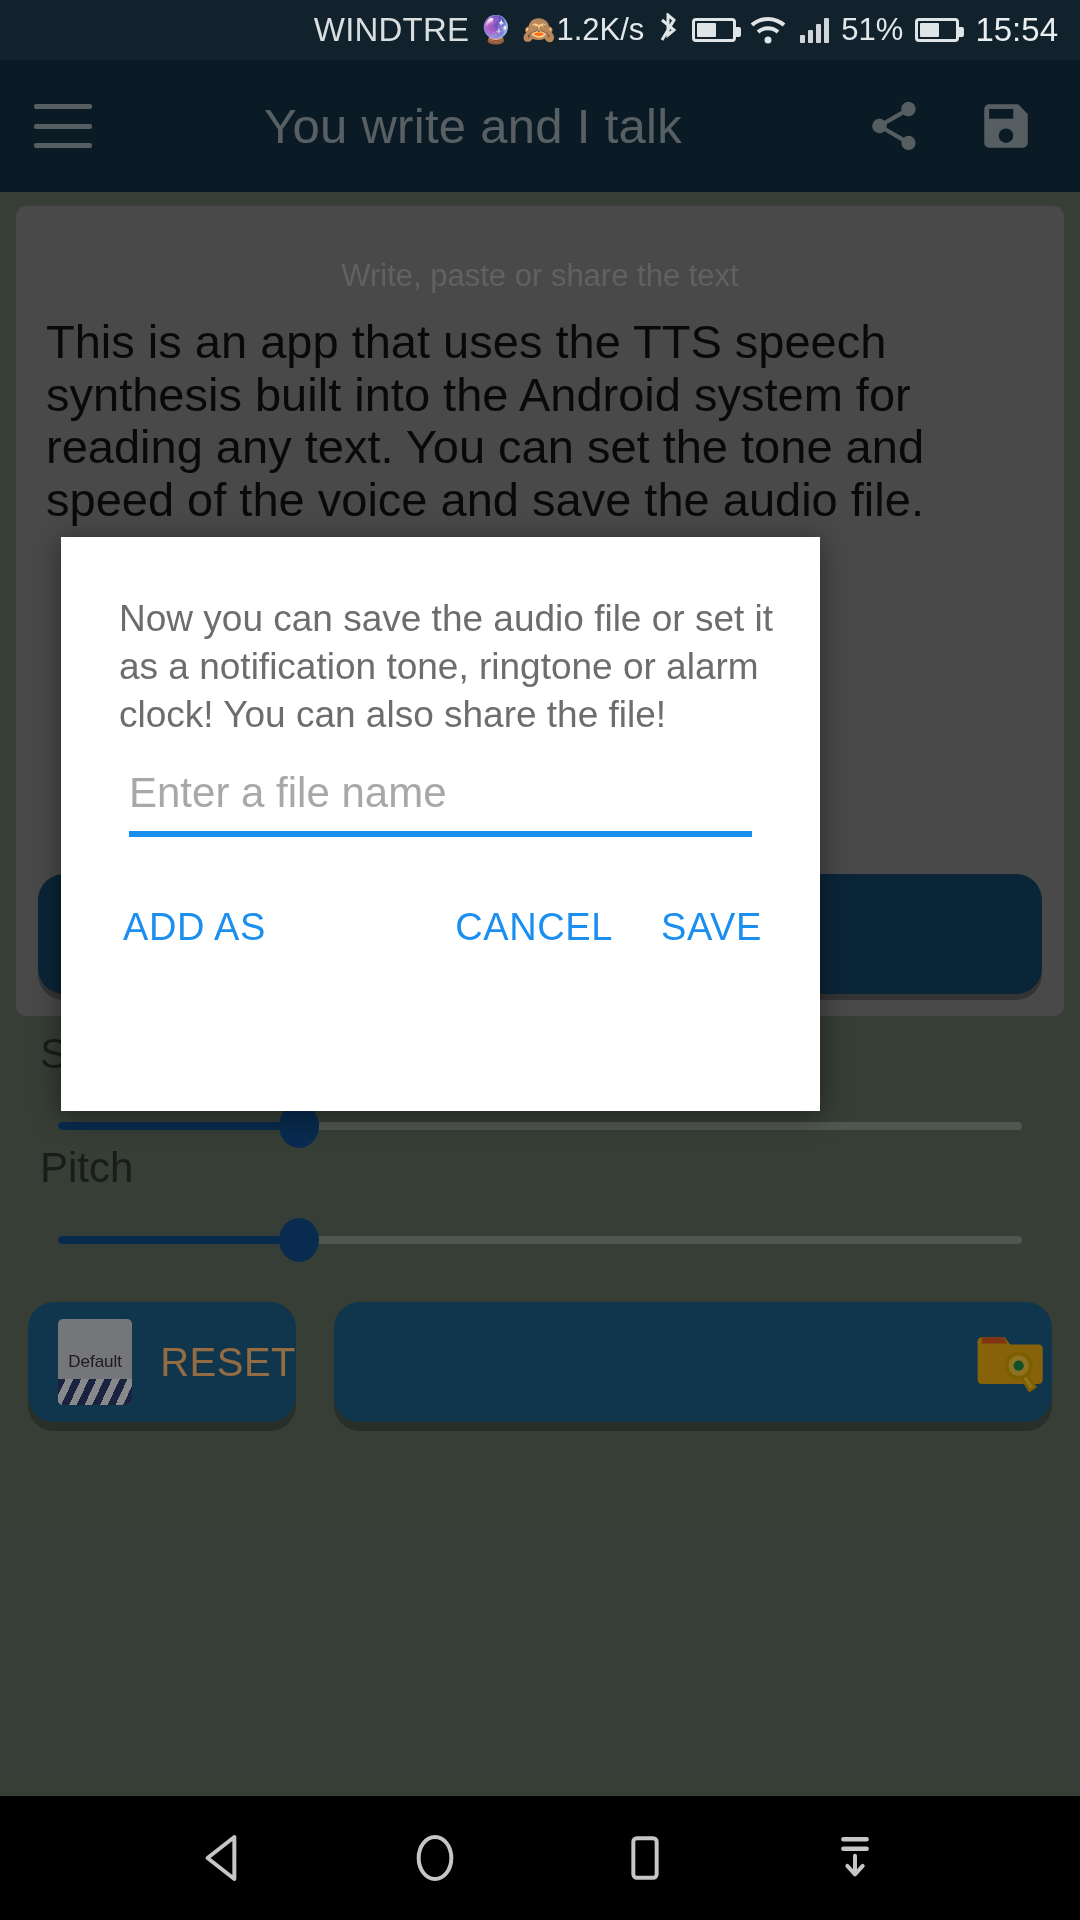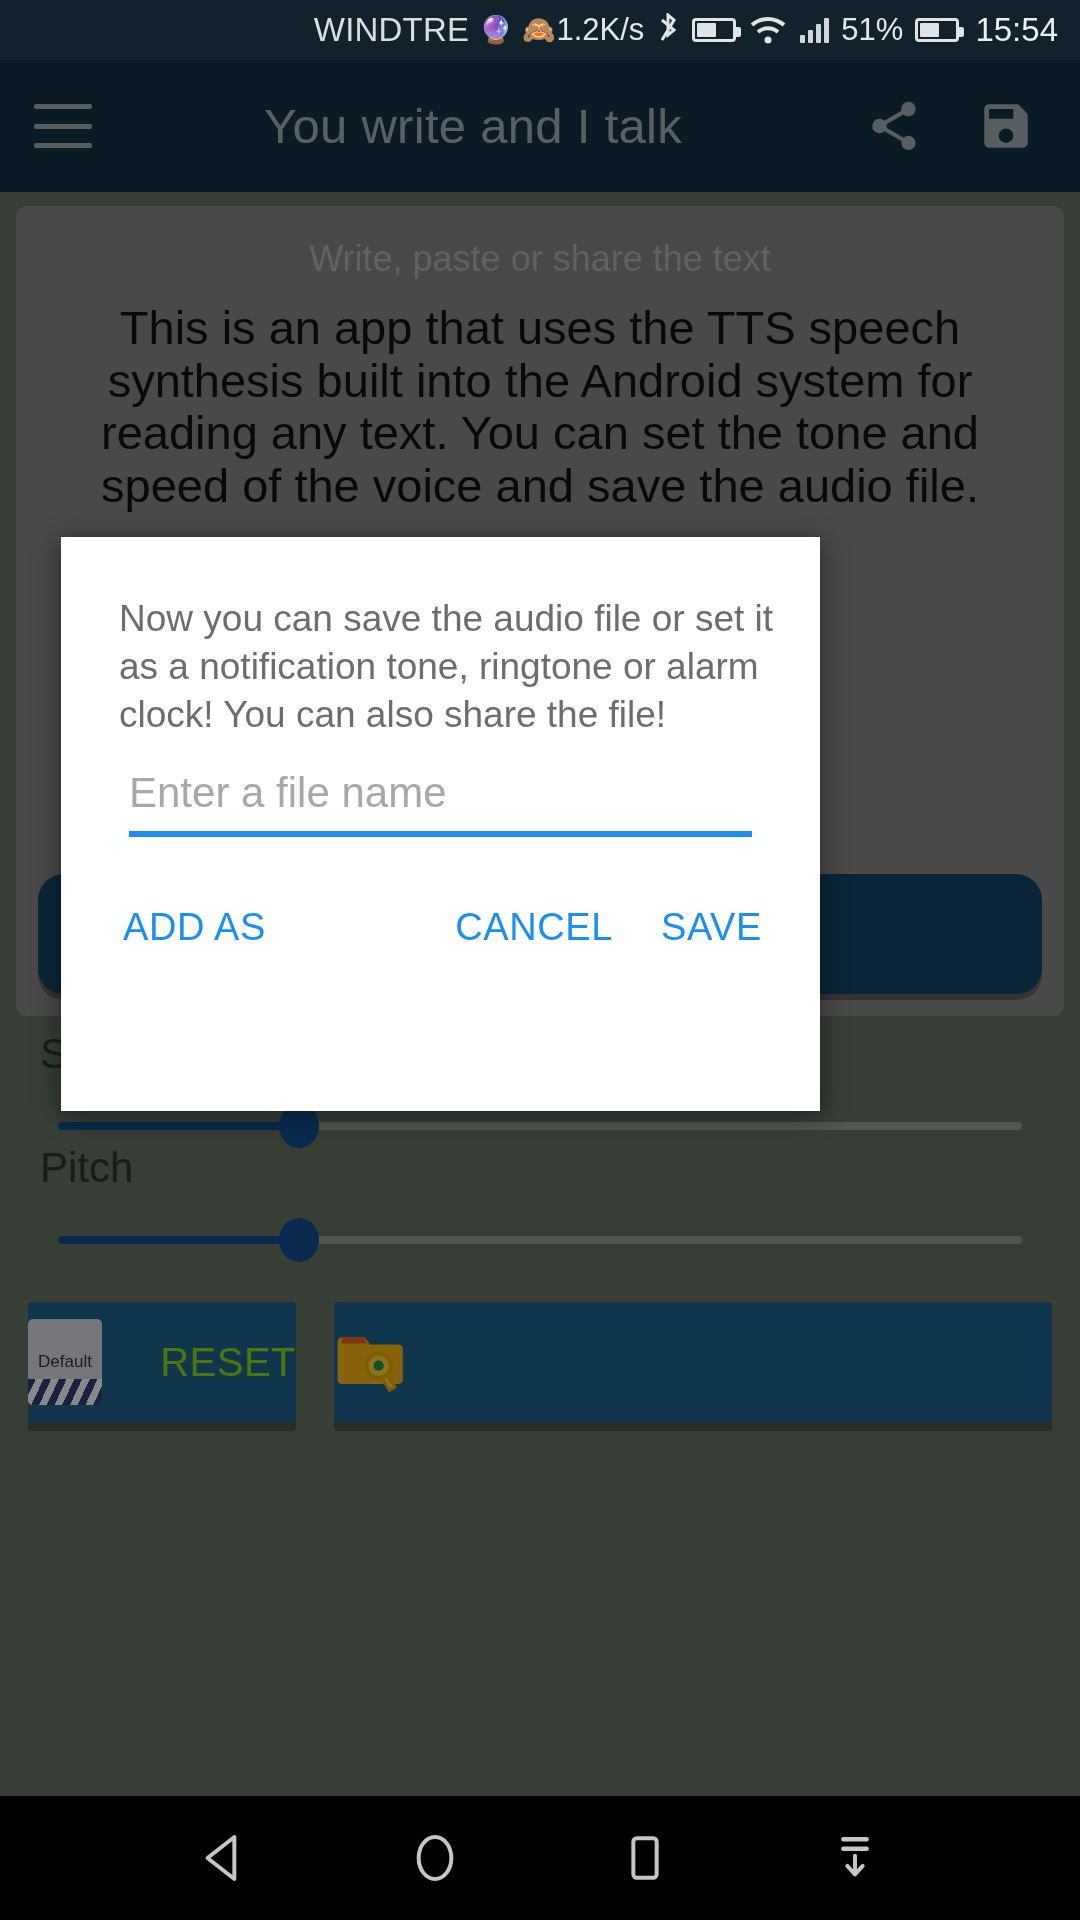--- a/index.html
+++ b/index.html
@@ -56,24 +56,24 @@
   .icon-btn{ width:60px; height:60px; display:flex; align-items:center; justify-content:center; cursor:pointer;}
 
   
   .content{ position:absolute; left:0; top:192px; width:1080px; bottom:124px; }
 
   .text-card{
     position:absolute; left:16px; top:14px; width:1048px; height:810px;
     background:#7e7e7e; border-radius:10px; overflow:hidden;
   }
   .card-hint{
-    text-align:center; color:#a7a7a7; font-size:36px; padding-top:32px; font-weight:400;
+    text-align:center; color:#a7a7a7; font-size:31px; padding-top:52px; font-weight:400;
   }
   .card-body{
-    color:#111; font-size:47px; line-height:1.12; padding:22px 30px 0 30px;text-align:center;
+    color:#111; font-size:47px; line-height:1.12; padding:22px 30px 0 30px;
   }
   .card-buttons{
     position:absolute; left:22px; right:22px; bottom:22px; height:120px;
     display:flex; gap:20px;
   }
   .round-btn{
     flex:1; background:#124060; border-radius:26px; box-shadow:0 6px 0 rgba(0,0,0,.28);
   }
 
   .slider-block{ position:absolute; left:0; right:0; }
@@ -82,25 +82,25 @@
     position:relative; margin:44px 58px 0 58px; height:8px; background:#8b948b; border-radius:4px;
   }
   .slider .fill{ position:absolute; left:0; top:0; bottom:0; background:#0f4b86; border-radius:4px; }
   .slider .thumb{
     position:absolute; top:50%; width:40px; height:44px; background:#0e4a88;
     border-radius:50%; transform:translate(-50%,-50%);
   }
 
   .bottom-row{ position:absolute; left:28px; right:28px; display:flex; gap:38px; }
   .wide-btn{
-    background:#1c5d85; border-radius:4px; height:120px;
-    display:flex; align-items:center; justify-content:space-between; gap:28px;
+    background:#1c5d85; border-radius:26px; height:120px;
+    display:flex; align-items:center; justify-content:flex-end; gap:28px;
     box-shadow:0 9px 0 rgba(0,0,0,.25);
   }
-  .wide-btn .label{ color:#84cc16; font-size:40px; letter-spacing:.5px;}
+  .wide-btn .label{ color:#fdba74; font-size:40px; letter-spacing:.5px;}
   .reset-ic{
     width:74px; height:86px; background:#c9cbd3; border-radius:5px;
     display:flex; align-items:center; justify-content:center;
     font-size:17px; color:#333; position:relative; overflow:hidden;
   }
   .reset-ic::after{
     content:""; position:absolute; left:0; right:0; bottom:0; height:26px;
     background:repeating-linear-gradient(115deg,#2b3c6b 0 7px,#e8eaf0 7px 14px);
   }
 

